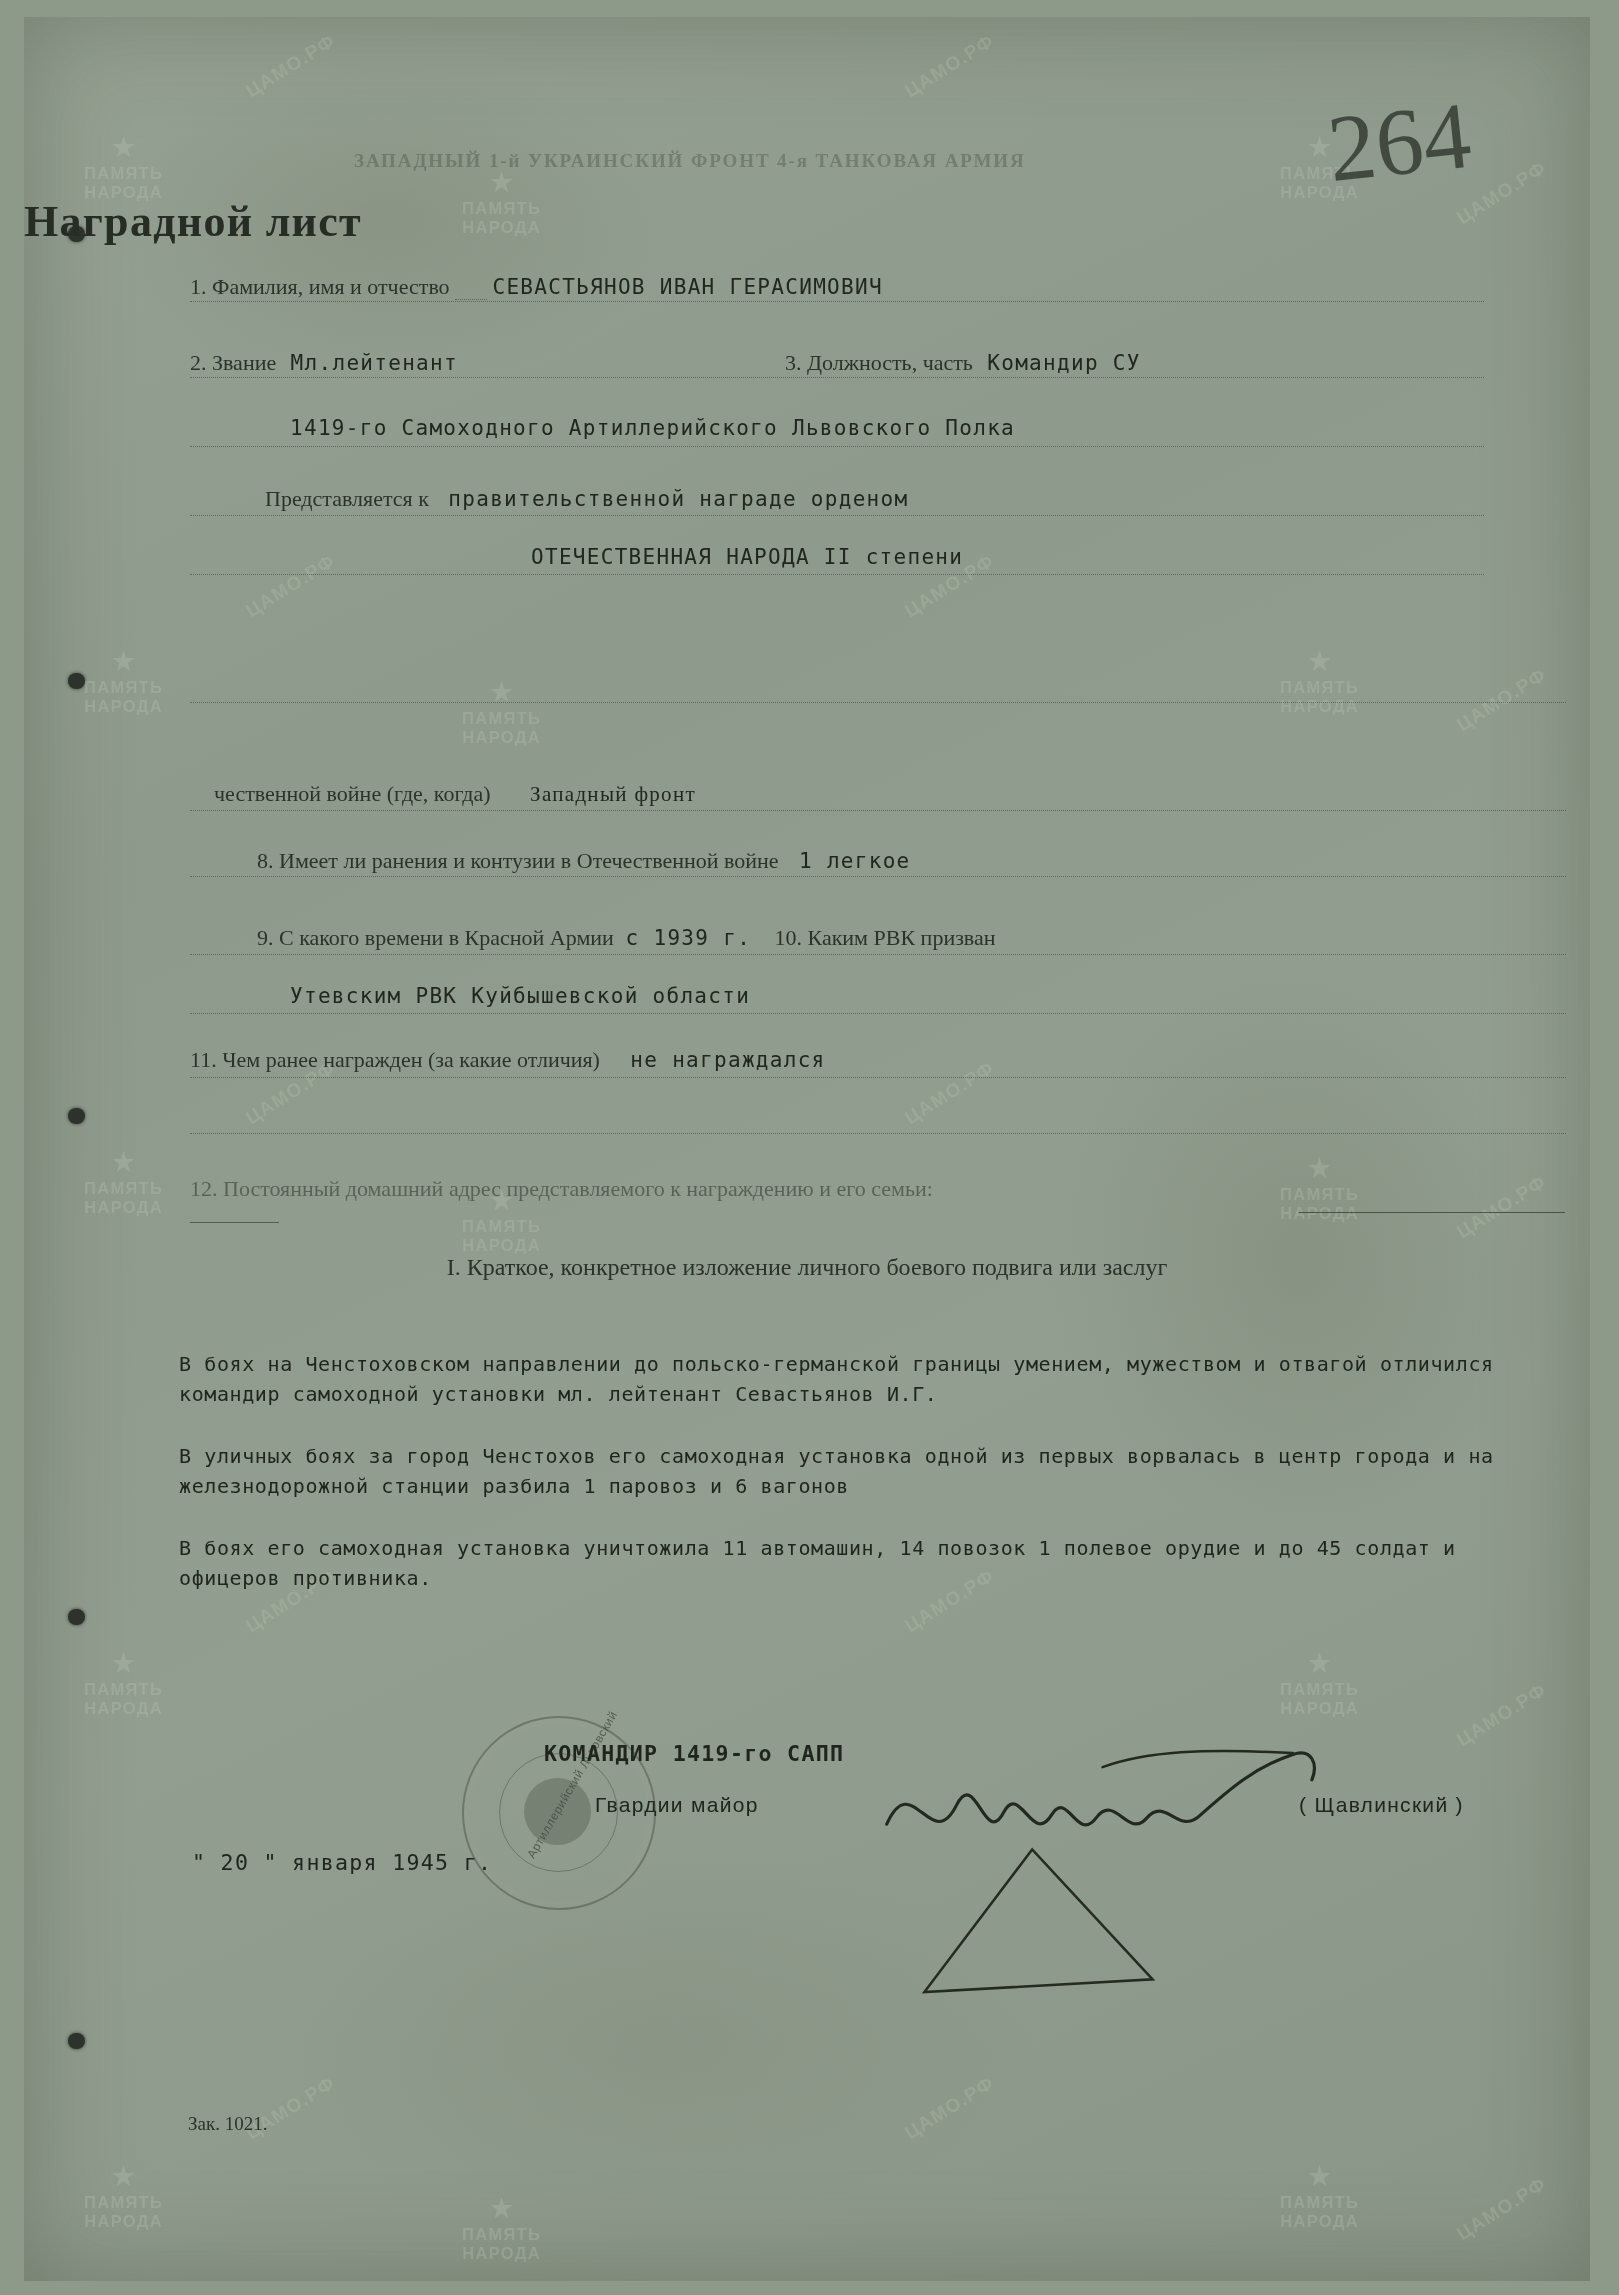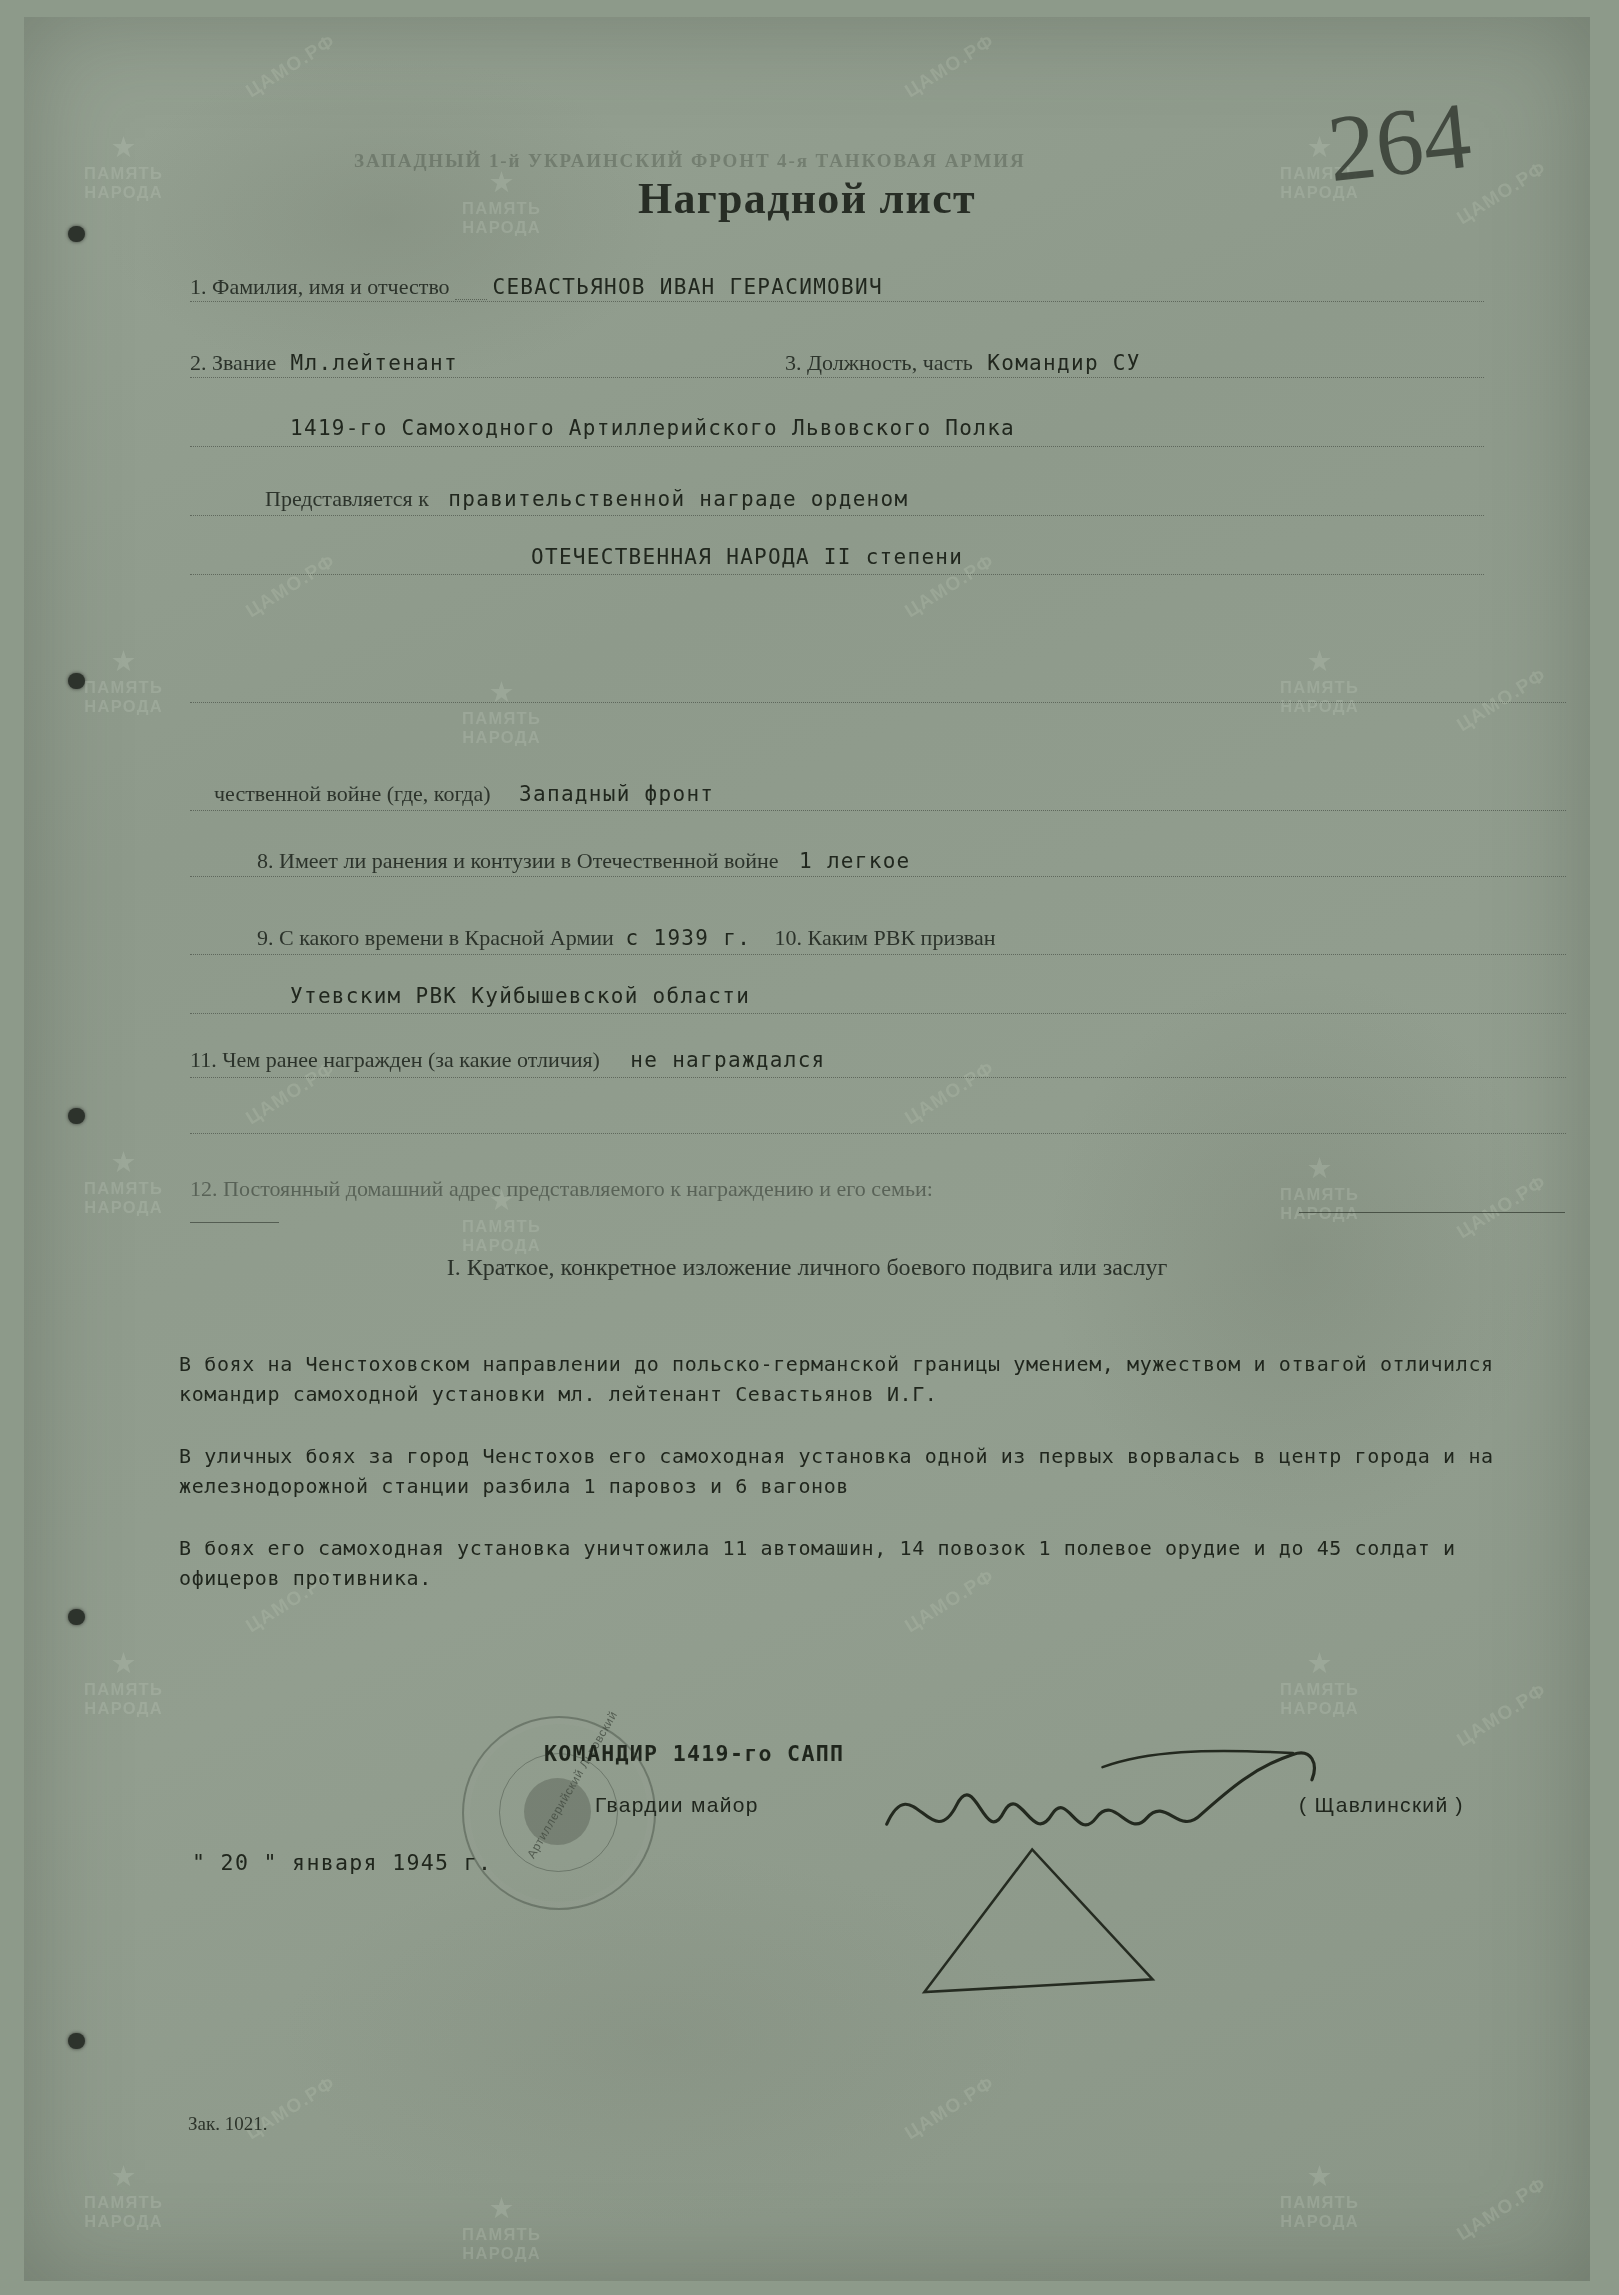--- a/index.html
+++ b/index.html
@@ -71,22 +71,22 @@
   .wm-camo {
     font-size: 19px;
     font-weight: bold;
     letter-spacing: 1.3px;
     color: rgba(185,196,180,0.28);
     transform: rotate(-32deg);
   }
   .title {
     position: absolute;
     left: 0; right: 0;
-    top: 156px;
-    text-align: center;
+    top: 179px;
+    text-align: left;
     font-family: "Liberation Serif", serif;
     font-weight: bold;
     font-size: 44px;
     letter-spacing: 1.3px;
     color: #272d25;
   }
   .ghost-title {
     position: absolute;
     left: 330px;
     top: 133px;
@@ -365,21 +365,21 @@
 
     <div class="row" style="left:507px; top:528px;">
       <span class="val">ОТЕЧЕСТВЕННАЯ  НАРОДА  II степени</span>
     </div>
     <div class="underline-full" style="left:166px; top:557px; width:1294px;"></div>
 
     <div class="underline-full" style="left:166px; top:685px; width:1376px;"></div>
 
     <div class="row" style="left:190px; top:764px;">
       <span class="lbl">чественной войне (где, когда)</span>
-      <span class="val" style="margin-left:23px;">Западный  фронт</span>
+      <span class="val" style="margin-left:34px;font-family:Liberation Serif, serif;">Западный  фронт</span>
     </div>
     <div class="underline-full" style="left:166px; top:793px; width:1376px;"></div>
 
     <div class="row" style="left:233px; top:831px;">
       <span class="lbl">8. Имеет ли ранения и контузии в Отечественной войне</span>
       <span class="val" style="margin-left:15px;">1 легкое</span>
     </div>
     <div class="underline-full" style="left:166px; top:859px; width:1376px;"></div>
 
     <div class="row" style="left:233px; top:908px;">

